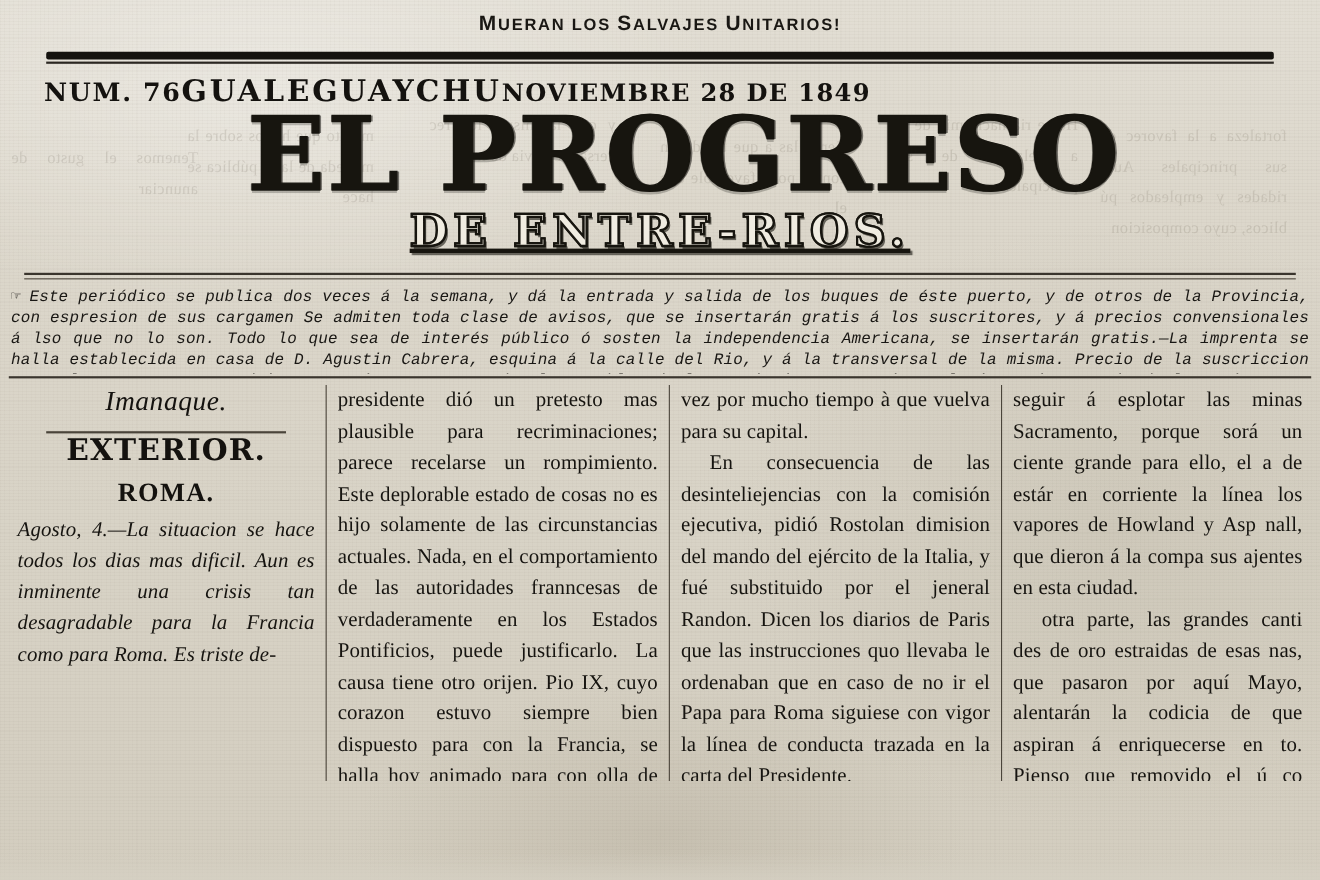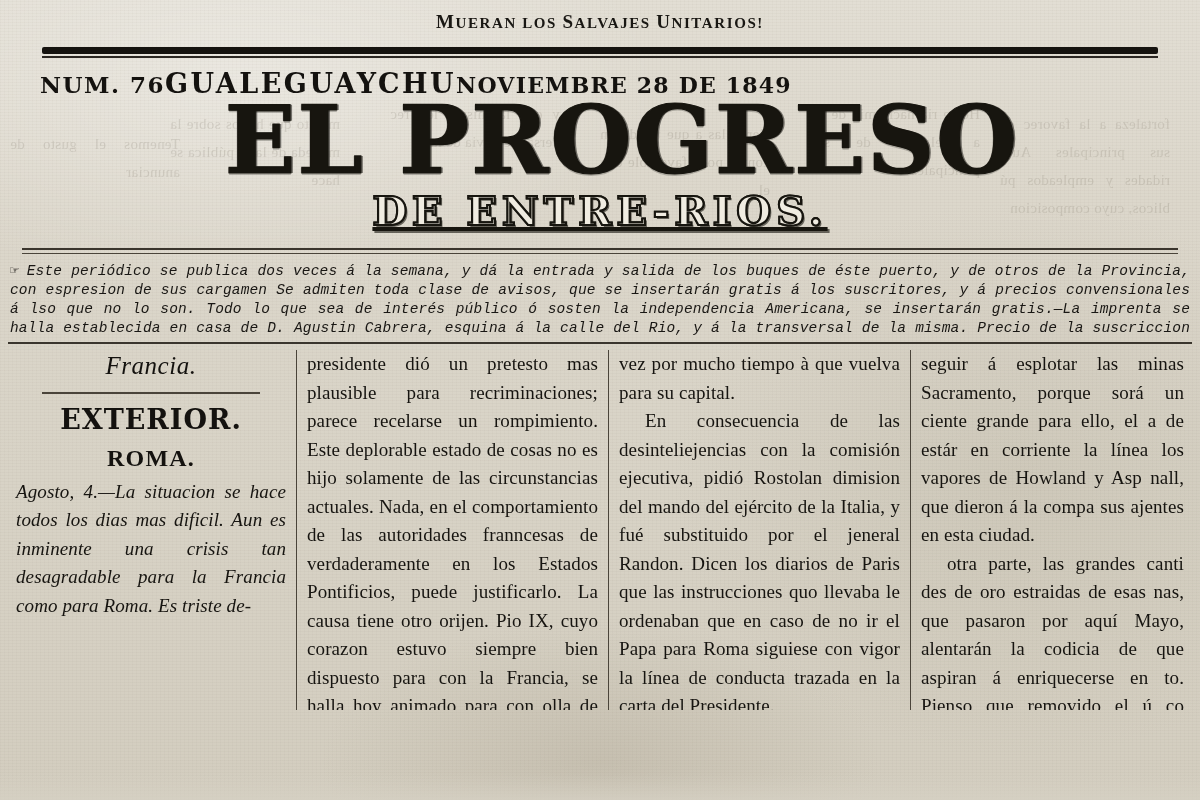--- a/index.html
+++ b/index.html
@@ -70,21 +70,21 @@
     font-family: "DejaVu Serif", serif;
     font-weight: bold;
     font-size: 23px;
     letter-spacing: 4px;
     color: #191713;
     -webkit-text-stroke: 0.4px #191713;
   }
   .mueran {
     text-align: center;
     margin-top: 11px;
-    font-family: Liberation Serif, serif;
+    font-family: Liberation Sans, sans-serif;
     font-weight: bold;
     font-size: 19px;
     letter-spacing: 1.6px;
     color: #191713;
   }
   .mueran .sc {
     font-size: 15px;
   }
 
   .rule-thick {
@@ -246,21 +246,20 @@
     margin: 12px 26px 0 26px;
     height: 1.5px;
     background: #4a443a;
   }
   .exterior {
     text-align: center;
     font-family: "DejaVu Serif", serif;
     font-weight: bold;
     font-size: 27px;
     letter-spacing: 1px;
-    margin-top: 10px;
   }
   .roma {
     text-align: center;
     font-family: "Liberation Serif", serif;
     font-weight: bold;
     font-size: 24px;
     letter-spacing: 1.2px;
     margin-top: 10px;
   }
   .dateline {
@@ -314,21 +313,21 @@
     <div class="notice">
       <span class="hand">☞</span>
       <span>Este periódico se publica dos veces á la semana, y dá la entrada y salida de los buques de éste puerto, y de otros de la Provincia, con espresion de sus cargamen Se admiten toda clase de avisos, que se insertarán gratis á los suscritores, y á precios convensionales á lso que no lo son.  Todo lo que sea de interés público ó sosten la independencia Americana, se insertarán gratis.—La imprenta se halla establecida en casa de D. Agustin Cabrera, esquina á la calle del Rio, y á la transversal de la misma. Precio de la suscriccion mensual un Patacon.—Se admiten suscritores para todos los Pueblos de la Provincia, con opcion a la insercion gratis de los avisos  que nos remi</span>
     </div>
 
     <div class="rule-thin4"></div>
 
     <div class="cols">
 
       <div class="col c1">
-        <div class="alm-title">Francia.</div>
+        <div class="alm-title">Imanaque.</div>
         <div class="sec-rule"></div>
         <div class="exterior">EXTERIOR.</div>
         <div class="roma">ROMA.</div>
         <div class="body-text" style="margin-top:6px;">
           <p class="dateline">Agosto, 4.—La situacion se hace todos los dias mas dificil. Aun es inminente una crisis tan desagradable para la Francia como para Roma.  Es triste de-</p>
         </div>
       </div>
 
       <div class="col c2">
         <div class="body-text">

